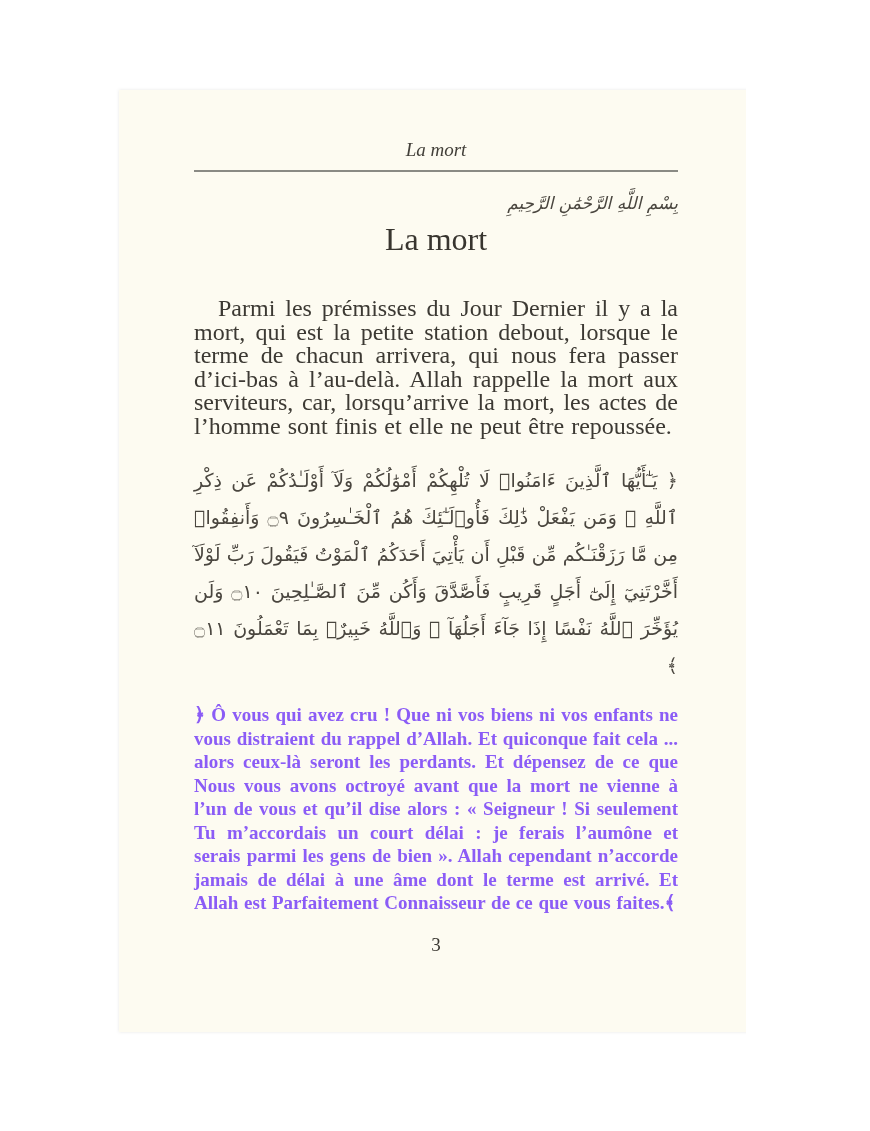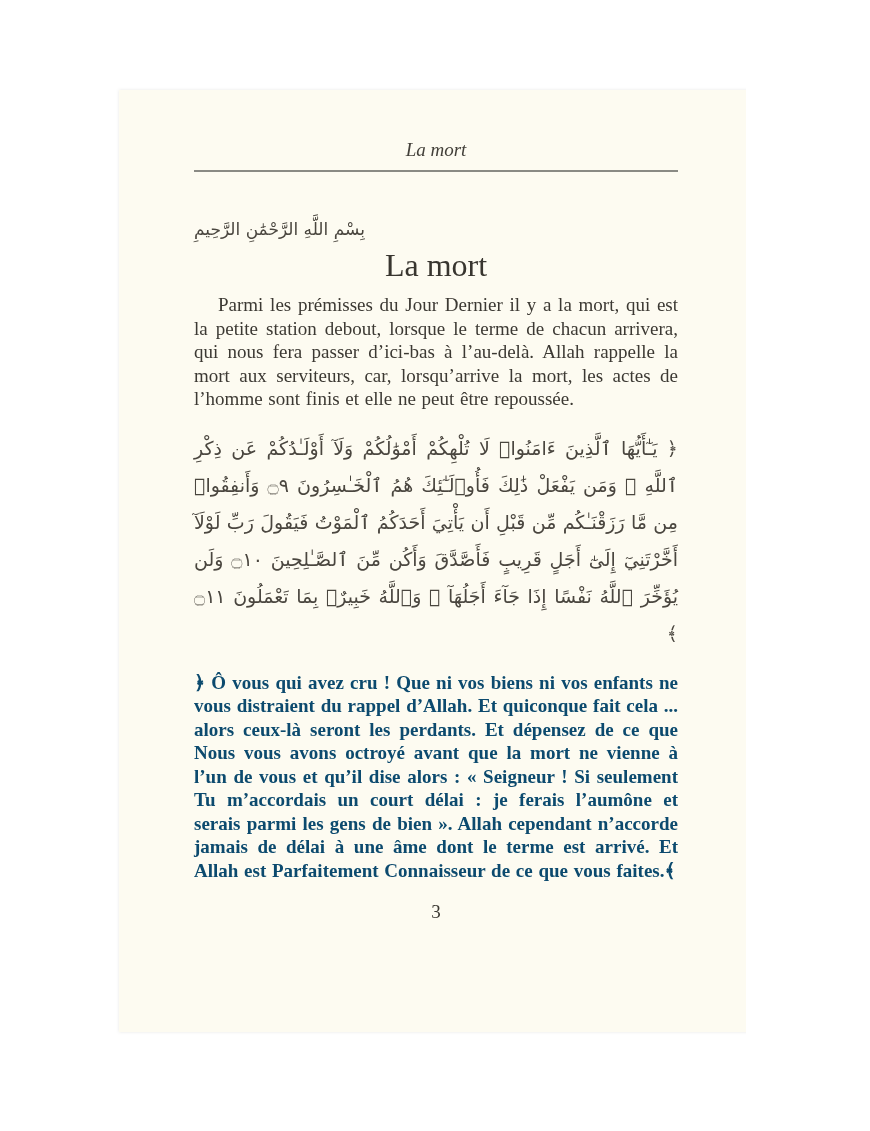--- a/index.html
+++ b/index.html
@@ -39,38 +39,39 @@
     line-height: 21px;
     color: #43403a;
   }
   .head-rule {
     border: none;
     border-top: 2px solid #8a8a84;
     margin: 10px 0 0 0;
     width: 100%;
   }
   .bismillah {
-    margin-top: 40px;
-    text-align: left;
+    margin-top: 14px;
+    text-align: right;
     font-family: "DejaVu Sans", sans-serif;
     font-size: 17px;
     line-height: 34px;
     color: #4a463f;
     letter-spacing: -0.5px;
+    font-style: italic;
   }
   .chapter-title {
     margin-top: 2px;
     text-align: center;
     font-size: 32px;
     line-height: 34px;
     color: #38352f;
   }
   .intro {
-    margin-top: 11px;
-    font-size: 19px;
+    margin-top: 41px;
+    font-size: 24px;
     line-height: 23.5px;
     text-align: justify;
     text-indent: 24px;
     word-spacing: 1px;
   }
   .lead-in {
     margin-top: 17px;
     font-size: 19px;
     line-height: 23.5px;
     text-indent: 24px;
@@ -84,21 +85,21 @@
     line-height: 37px;
     color: #4a463f;
   }
   .translation {
     margin-top: 16px;
     font-weight: bold;
     font-size: 19px;
     line-height: 23.5px;
     text-align: justify;
     word-spacing: 1px;
-    color: #0c4a6e;
+    color: #8b5cf6;
   }
   .citation {
     margin-top: 10px;
     text-align: center;
     font-style: italic;
     font-size: 19px;
     line-height: 23px;
   }
   .page-number {
     margin-top: 16px;

